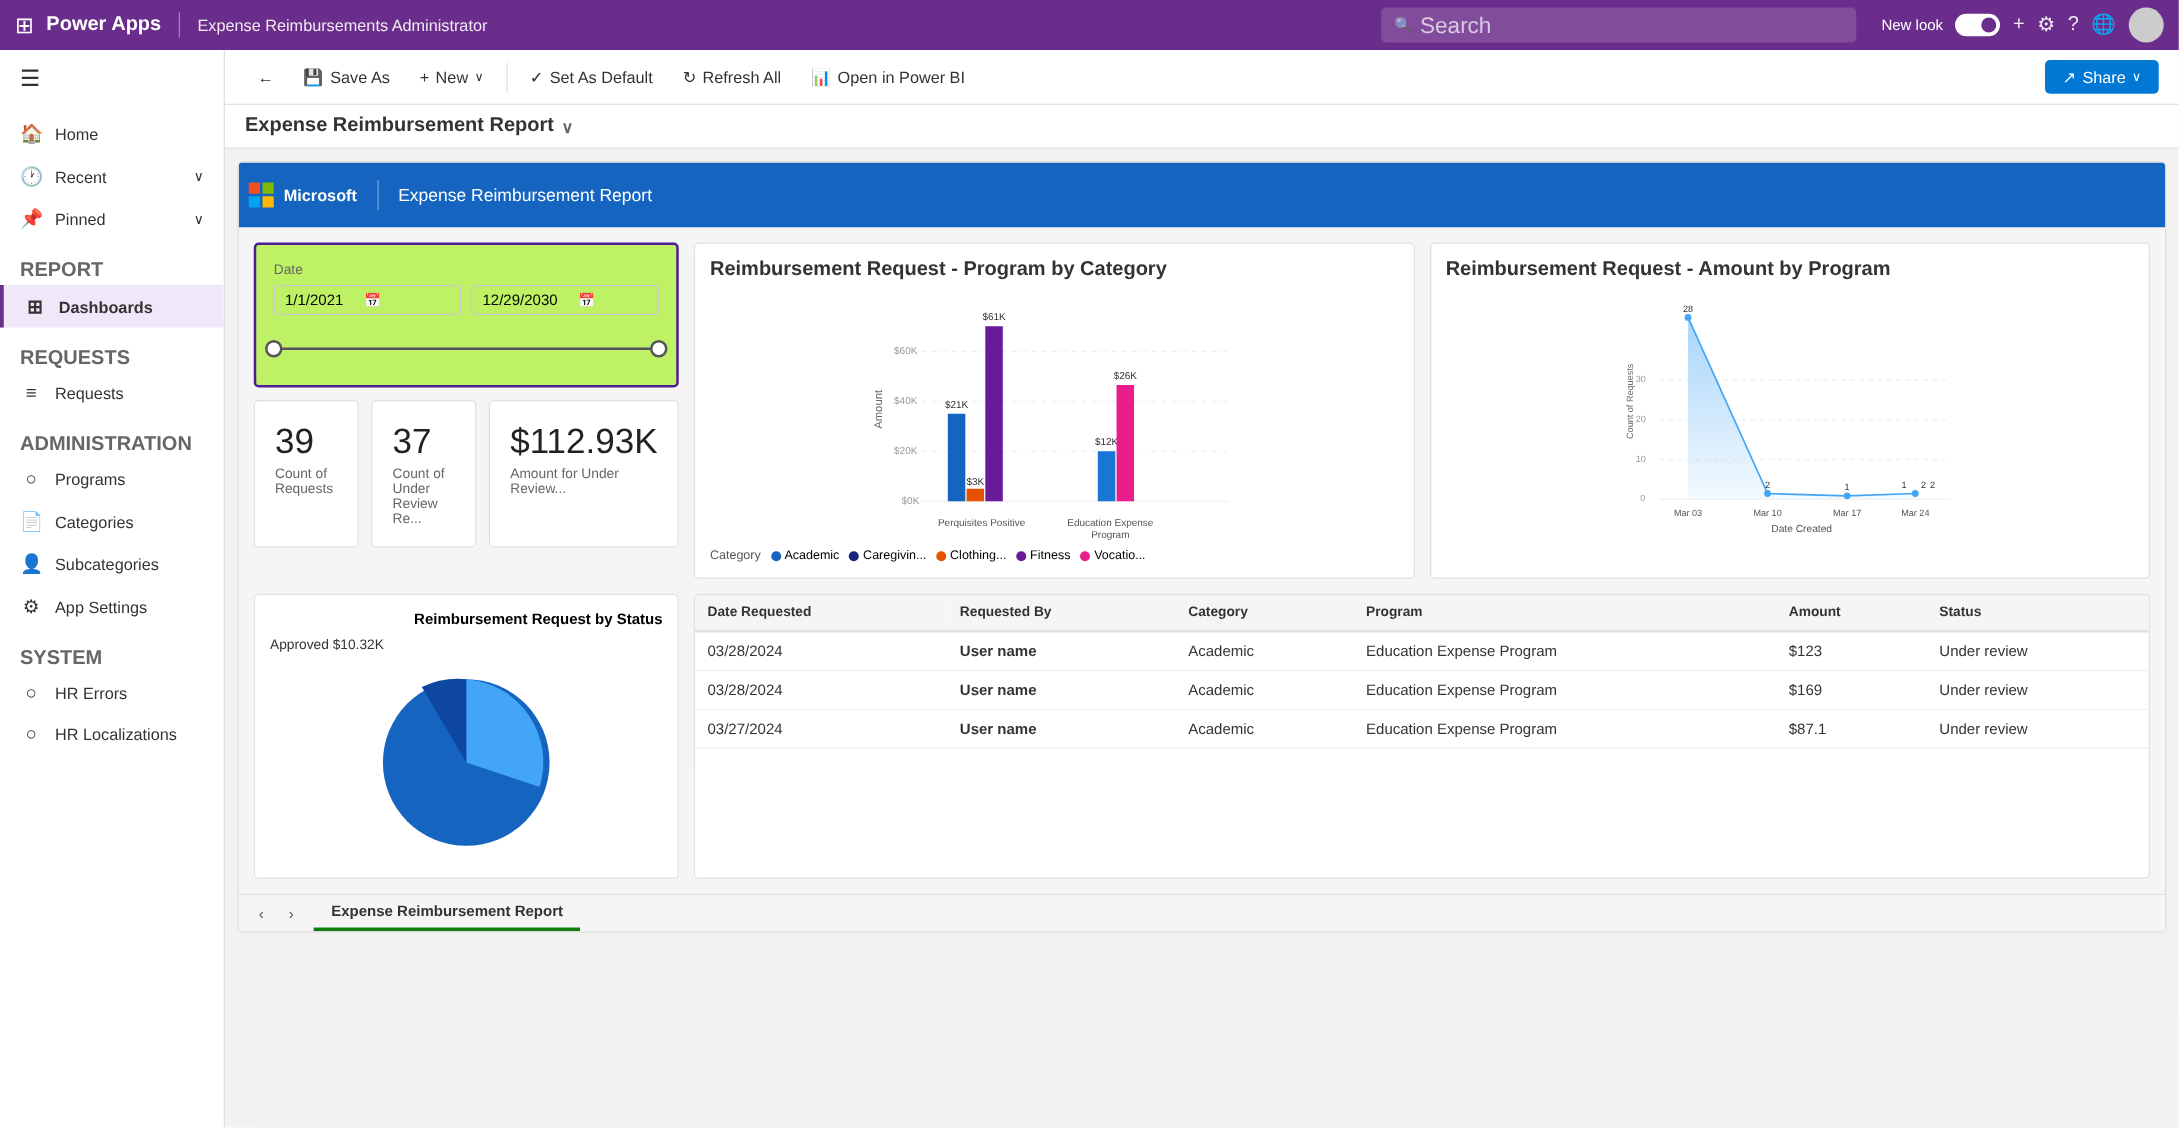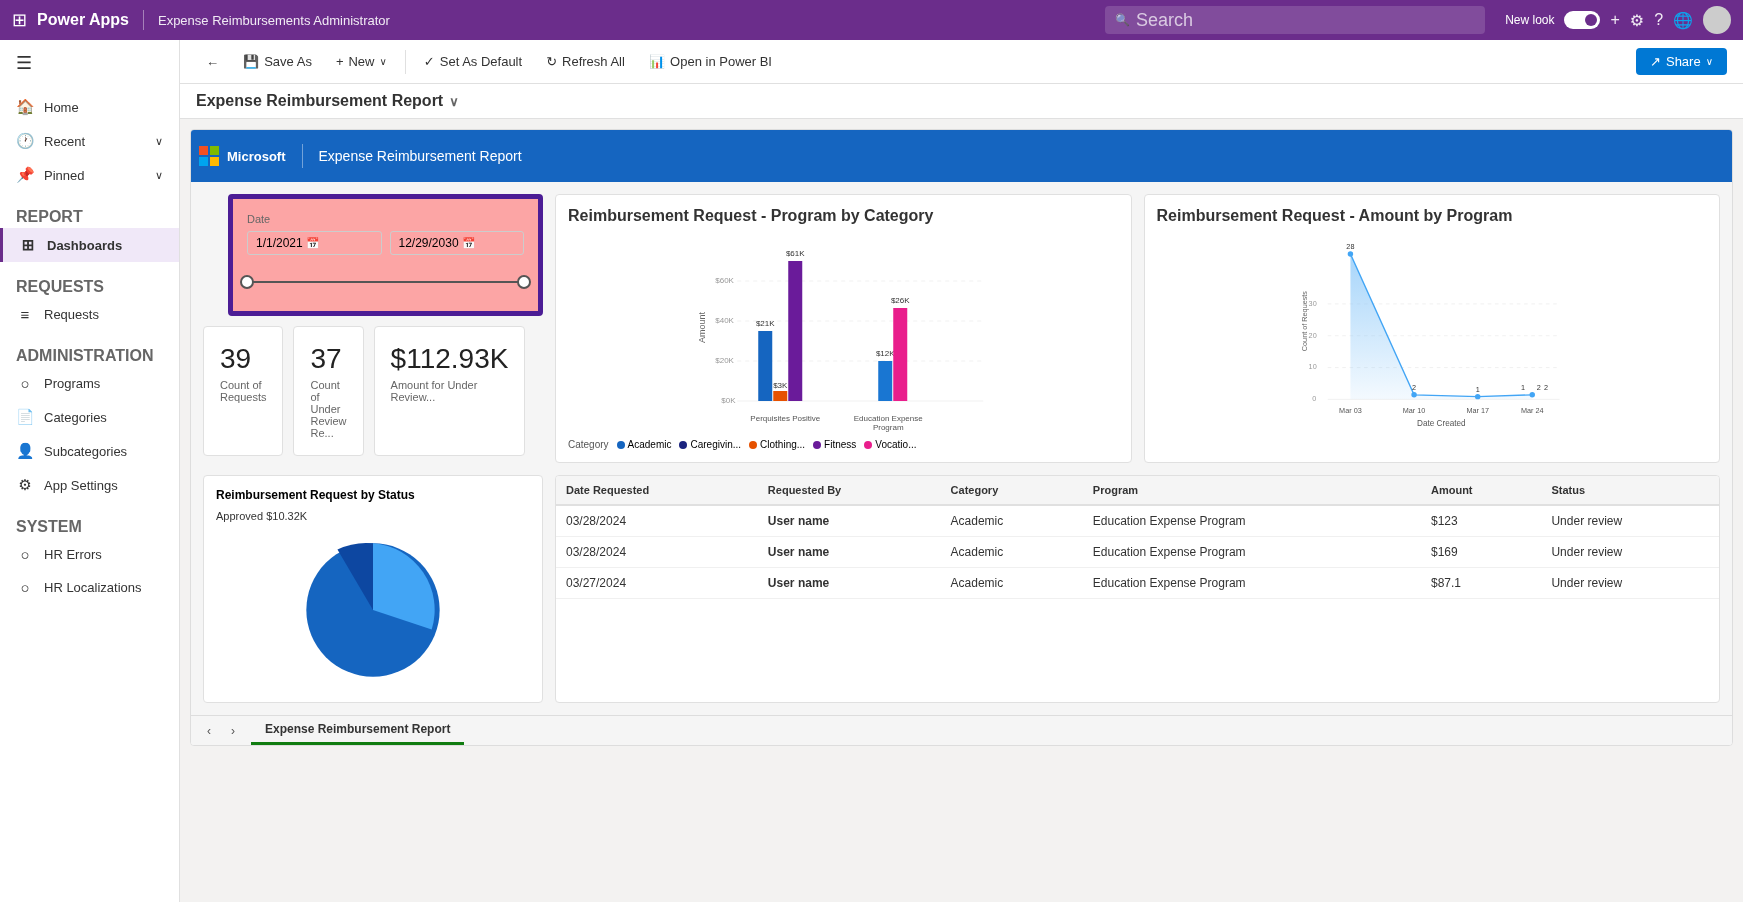--- a/index.html
+++ b/index.html
@@ -211,36 +211,35 @@
     .report-body {
       display: grid;
       grid-template-columns: 340px 1fr 1fr;
       gap: 12px;
       padding: 12px;
       background: #f5f5f5;
     }
 
     
     .card {
-      background: #fca5a5;
-      border: 5px solid #4c1d95;
+      background: #bef264;
+      border: 2px solid #4c1d95;
       border-radius: 4px;
       padding: 14px;
-      margin-left: 25px;
     }
     .date-label { font-size: 11px; color: #666; margin-bottom: 6px; }
     .date-inputs { display: flex; gap: 8px; margin-bottom: 12px; }
     .date-input {
       border: 1px solid #ccc;
       border-radius: 3px;
       padding: 4px 8px;
       font-size: 12px;
       display: flex;
       align-items: center;
-      gap: 4px;
+      gap: 17px;
       flex: 1;
     }
     .range-slider {
       position: relative;
       height: 30px;
       display: flex;
       align-items: center;
     }
     .range-track {
       width: 100%;
@@ -264,21 +263,21 @@
       border-radius: 50%;
       top: -6px;
       cursor: pointer;
     }
     .range-thumb.left { left: 0; transform: translateX(-50%); }
     .range-thumb.right { right: 0; transform: translateX(50%); }
 
     
     .kpi-grid {
       display: grid;
-      grid-template-columns: 1fr 1fr 1fr 1fr;
+      grid-template-columns: 1fr 1fr 1fr;
       gap: 10px;
       margin-top: 10px;
     }
     .kpi-card {
       background: white;
       border: 1px solid #e0e0e0;
       border-radius: 4px;
       padding: 16px;
       text-align: left;
     }
@@ -327,21 +326,21 @@
       background: #f5f5f5;
     }
 
     
     .pie-card {
       background: white;
       border: 1px solid #e0e0e0;
       border-radius: 4px;
       padding: 12px;
     }
-    .pie-title { font-size: 12px; font-weight: 600; margin-bottom: 8px; }
+    .pie-title { font-size: 12px; font-weight: 600; margin-bottom: 8px; text-align: right; }
     .pie-area {
       display: flex;
       flex-direction: column;
       align-items: center;
     }
     .pie-label { font-size: 11px; color: #333; margin-bottom: 8px; align-self: flex-start; }
 
     
     .table-card {
       background: white;

